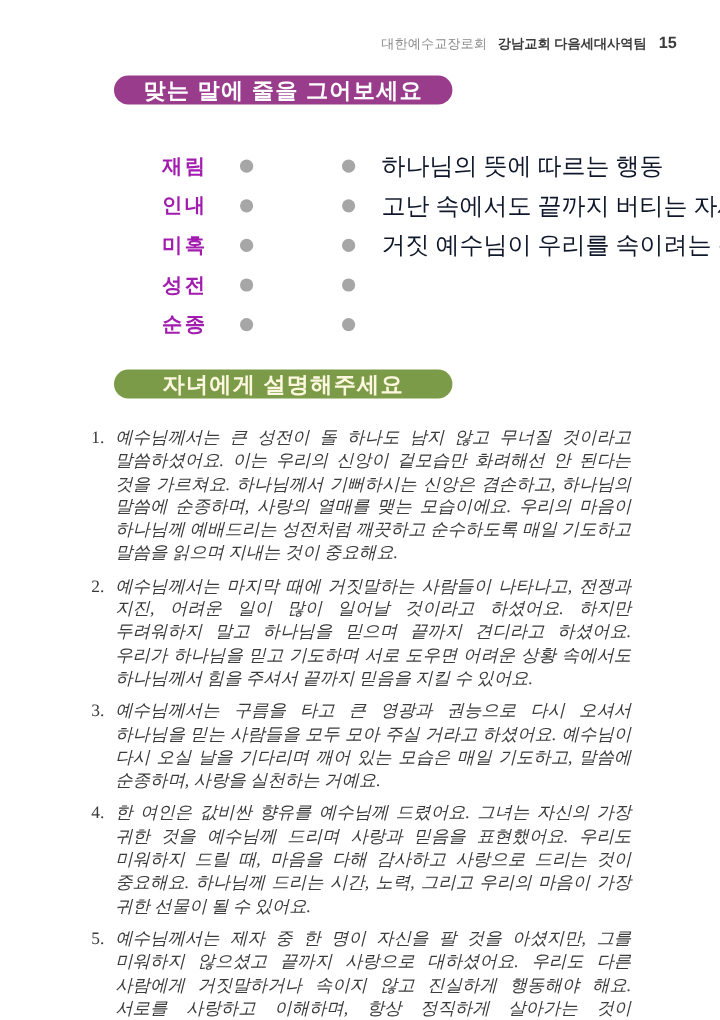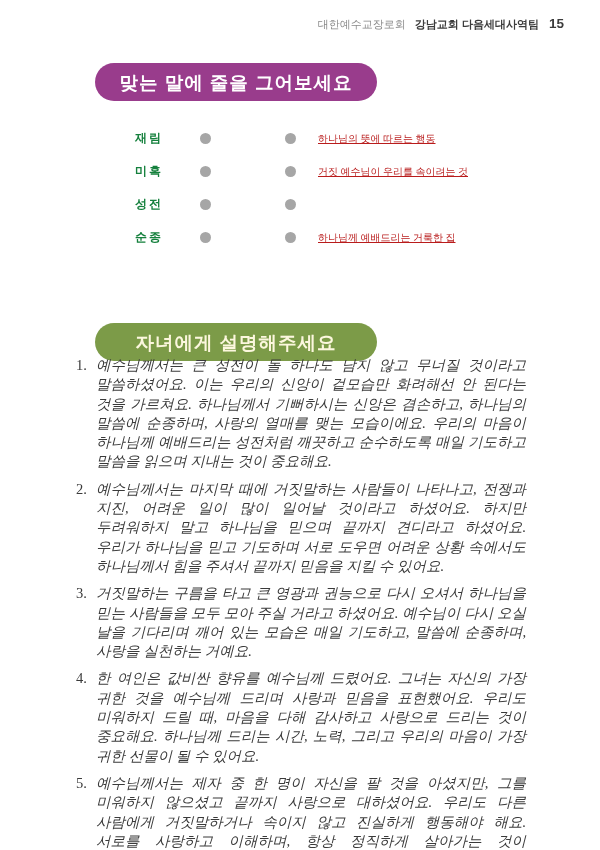--- a/index.html
+++ b/index.html
@@ -5,54 +5,54 @@
   html,body { margin:0; padding:0; background:#ffffff; }
   .page {
     position:relative;
     width:600px; height:850px;
     background:#ffffff;
     font-family:"Liberation Sans","DejaVu Sans",sans-serif;
     overflow:hidden;
   }
   
   .header {
-    position:absolute; top:16px; right:36px;
+    position:absolute; top:28px; right:36px;
     font-size:11px; white-space:nowrap;
   }
   .header .org { color:#8a8a8a; margin-right:6px; font-weight:normal; }
   .header .team { color:#3c3c3c; font-weight:bold; }
   .header .pagenum { color:#3c3c3c; font-weight:bold; font-size:13.5px; margin-left:7px; }
 
   
   .pill {
-    position:absolute; left:95px; width:282px; height:38px;
+    position:absolute; left:95px; width:282px; height:24px;
     border-radius:19px;
     display:flex; align-items:center; justify-content:center;
     font-weight:bold; font-size:18.5px; letter-spacing:1px;
   }
   .pill-purple { top:63px; color:#ffffff; }
   .pill-green  { top:308px; }
 
   
   .match { position:absolute; left:135px; top:122px; width:440px; }
   .match-row {
     display:grid;
     grid-template-columns:55px 30px 55px 30px auto;
     align-items:center; height:33px;
   }
   .word {
-    font-weight:bold; font-size:12px; color:#15803d; letter-spacing:2px;font-family:Liberation Serif, serif;
+    font-weight:bold; font-size:17px; color:#a21caf; letter-spacing:2px;font-family:Liberation Serif, serif;
   }
   .dot {
     width:11px; height:11px; border-radius:50%;
     justify-self:center;
   }
   .definition {
     font-family:"Liberation Serif","DejaVu Serif",serif;
-    font-size:10px; color:#b91c1c; padding-left:13px; white-space:nowrap;text-decoration:underline;
+    font-size:20px; color:#0f172a; padding-left:13px; white-space:nowrap;
   }
 
   
   .explain {
     position:absolute; left:76px; top:356px; width:450px;
     font-family:"Liberation Serif","DejaVu Serif",serif;
     font-size:14.5px; line-height:19.3px; color:#3a3a3a;
   }
   .explain-item { display:flex; margin-bottom:8px; }
   .num { width:20px; flex:none; }
@@ -73,55 +73,61 @@
 
   <div class="match" id="matching-list">
       <div class="match-row">
         <span class="word">재림</span>
         <span class="dot" style="background: rgb(166, 166, 166);"></span>
         <span></span>
         <span class="dot" style="background: rgb(166, 166, 166);"></span>
         <span class="definition">하나님의 뜻에 따르는 행동</span>
       </div>
       <div class="match-row">
+        <span class="word">인내</span>
+        <span class="dot" style="background: rgb(166, 166, 166);"></span>
+        <span></span>
+        <span class="dot" style="background: rgb(166, 166, 166);"></span>
+        <span class="definition">고난 속에서도 끝까지 버티는 자세</span>
+      </div>
+      <div class="match-row">
         <span class="word">미혹</span>
         <span class="dot" style="background: rgb(166, 166, 166);"></span>
         <span></span>
         <span class="dot" style="background: rgb(166, 166, 166);"></span>
         <span class="definition">거짓 예수님이 우리를 속이려는 것</span>
       </div>
       <div class="match-row">
         <span class="word">성전</span>
         <span class="dot" style="background: rgb(166, 166, 166);"></span>
         <span></span>
         <span class="dot" style="background: rgb(166, 166, 166);"></span>
       </div>
       <div class="match-row">
         <span class="word">순종</span>
         <span class="dot" style="background: rgb(166, 166, 166);"></span>
         <span></span>
         <span class="dot" style="background: rgb(166, 166, 166);"></span>
-        <span class="definition">하나님께 예배드리는 거룩한 집</span>
       </div>
     </div>
 
-  <div class="pill pill-green" id="banner-explain" style="background: rgb(124, 155, 72); color: rgb(252, 247, 222); margin-top: 15px;">자녀에게 설명해주세요</div>
+  <div class="pill pill-green" id="banner-explain" style="background: rgb(124, 155, 72); color: rgb(252, 247, 222);">자녀에게 설명해주세요</div>
 
   <div class="explain" id="explanation-list">
       <div class="explain-item">
         <span class="num">1.</span>
         <div class="ptext">예수님께서는 큰 성전이 돌 하나도 남지 않고 무너질 것이라고 말씀하셨어요. 이는 우리의 신앙이 겉모습만 화려해선 안 된다는 것을 가르쳐요. 하나님께서 기뻐하시는 신앙은 겸손하고, 하나님의 말씀에 순종하며, 사랑의 열매를 맺는 모습이에요. 우리의 마음이 하나님께 예배드리는 성전처럼 깨끗하고 순수하도록 매일 기도하고 말씀을 읽으며 지내는 것이 중요해요.</div>
       </div>
       <div class="explain-item">
         <span class="num">2.</span>
         <div class="ptext">예수님께서는 마지막 때에 거짓말하는 사람들이 나타나고, 전쟁과 지진, 어려운 일이 많이 일어날 것이라고 하셨어요. 하지만 두려워하지 말고 하나님을 믿으며 끝까지 견디라고 하셨어요. 우리가 하나님을 믿고 기도하며 서로 도우면 어려운 상황 속에서도 하나님께서 힘을 주셔서 끝까지 믿음을 지킬 수 있어요.</div>
       </div>
       <div class="explain-item">
         <span class="num">3.</span>
-        <div class="ptext">거짓말하는 구름을 타고 큰 영광과 권능으로 다시 오셔서 하나님을 믿는 사람들을 모두 모아 주실 거라고 하셨어요. 예수님이 다시 오실 날을 기다리며 깨어 있는 모습은 매일 기도하고, 말씀에 순종하며, 사랑을 실천하는 거예요.</div>
+        <div class="ptext">예수님께서는 구름을 타고 큰 영광과 권능으로 다시 오셔서 하나님을 믿는 사람들을 모두 모아 주실 거라고 하셨어요. 예수님이 다시 오실 날을 기다리며 깨어 있는 모습은 매일 기도하고, 말씀에 순종하며, 사랑을 실천하는 거예요.</div>
       </div>
       <div class="explain-item">
         <span class="num">4.</span>
         <div class="ptext">한 여인은 값비싼 향유를 예수님께 드렸어요. 그녀는 자신의 가장 귀한 것을 예수님께 드리며 사랑과 믿음을 표현했어요. 우리도 미워하지 드릴 때, 마음을 다해 감사하고 사랑으로 드리는 것이 중요해요. 하나님께 드리는 시간, 노력, 그리고 우리의 마음이 가장 귀한 선물이 될 수 있어요.</div>
       </div>
       <div class="explain-item">
         <span class="num">5.</span>
         <div class="ptext">예수님께서는 제자 중 한 명이 자신을 팔 것을 아셨지만, 그를 미워하지 않으셨고 끝까지 사랑으로 대하셨어요. 우리도 다른 사람에게 거짓말하거나 속이지 않고 진실하게 행동해야 해요. 서로를 사랑하고 이해하며, 항상 정직하게 살아가는 것이 하나님께서 기뻐하시는 모습이에요.</div>
       </div>
     </div>

